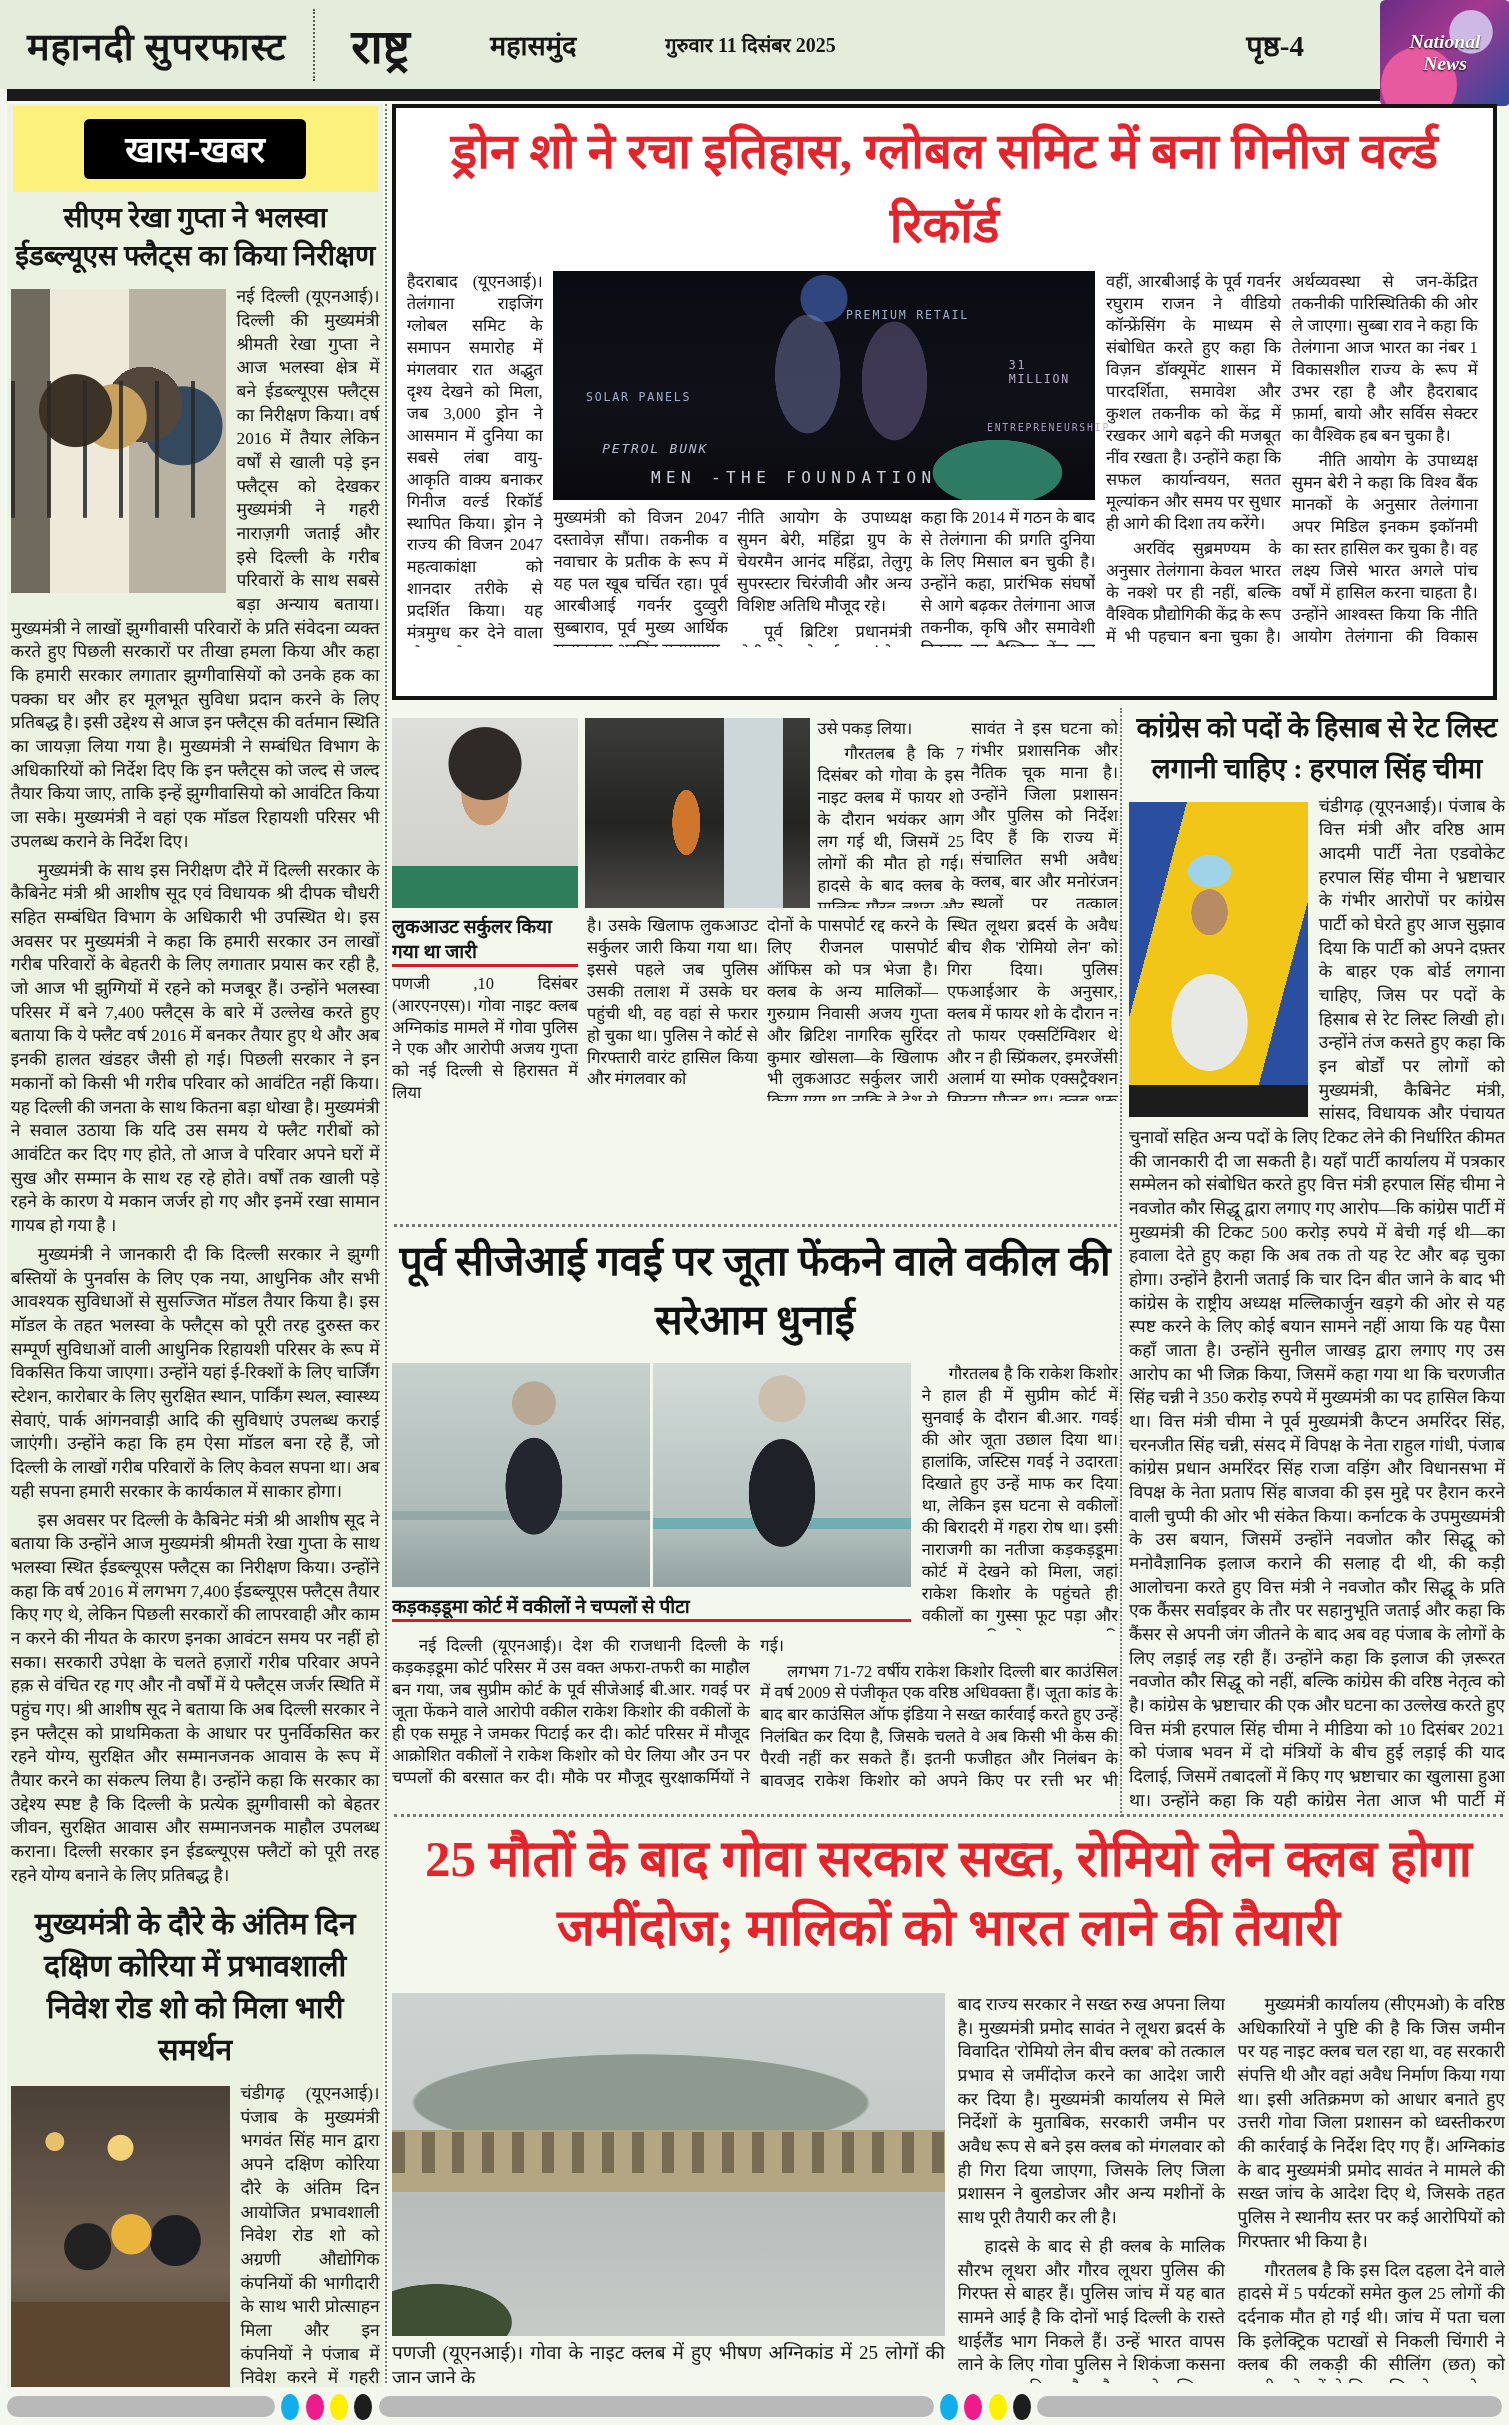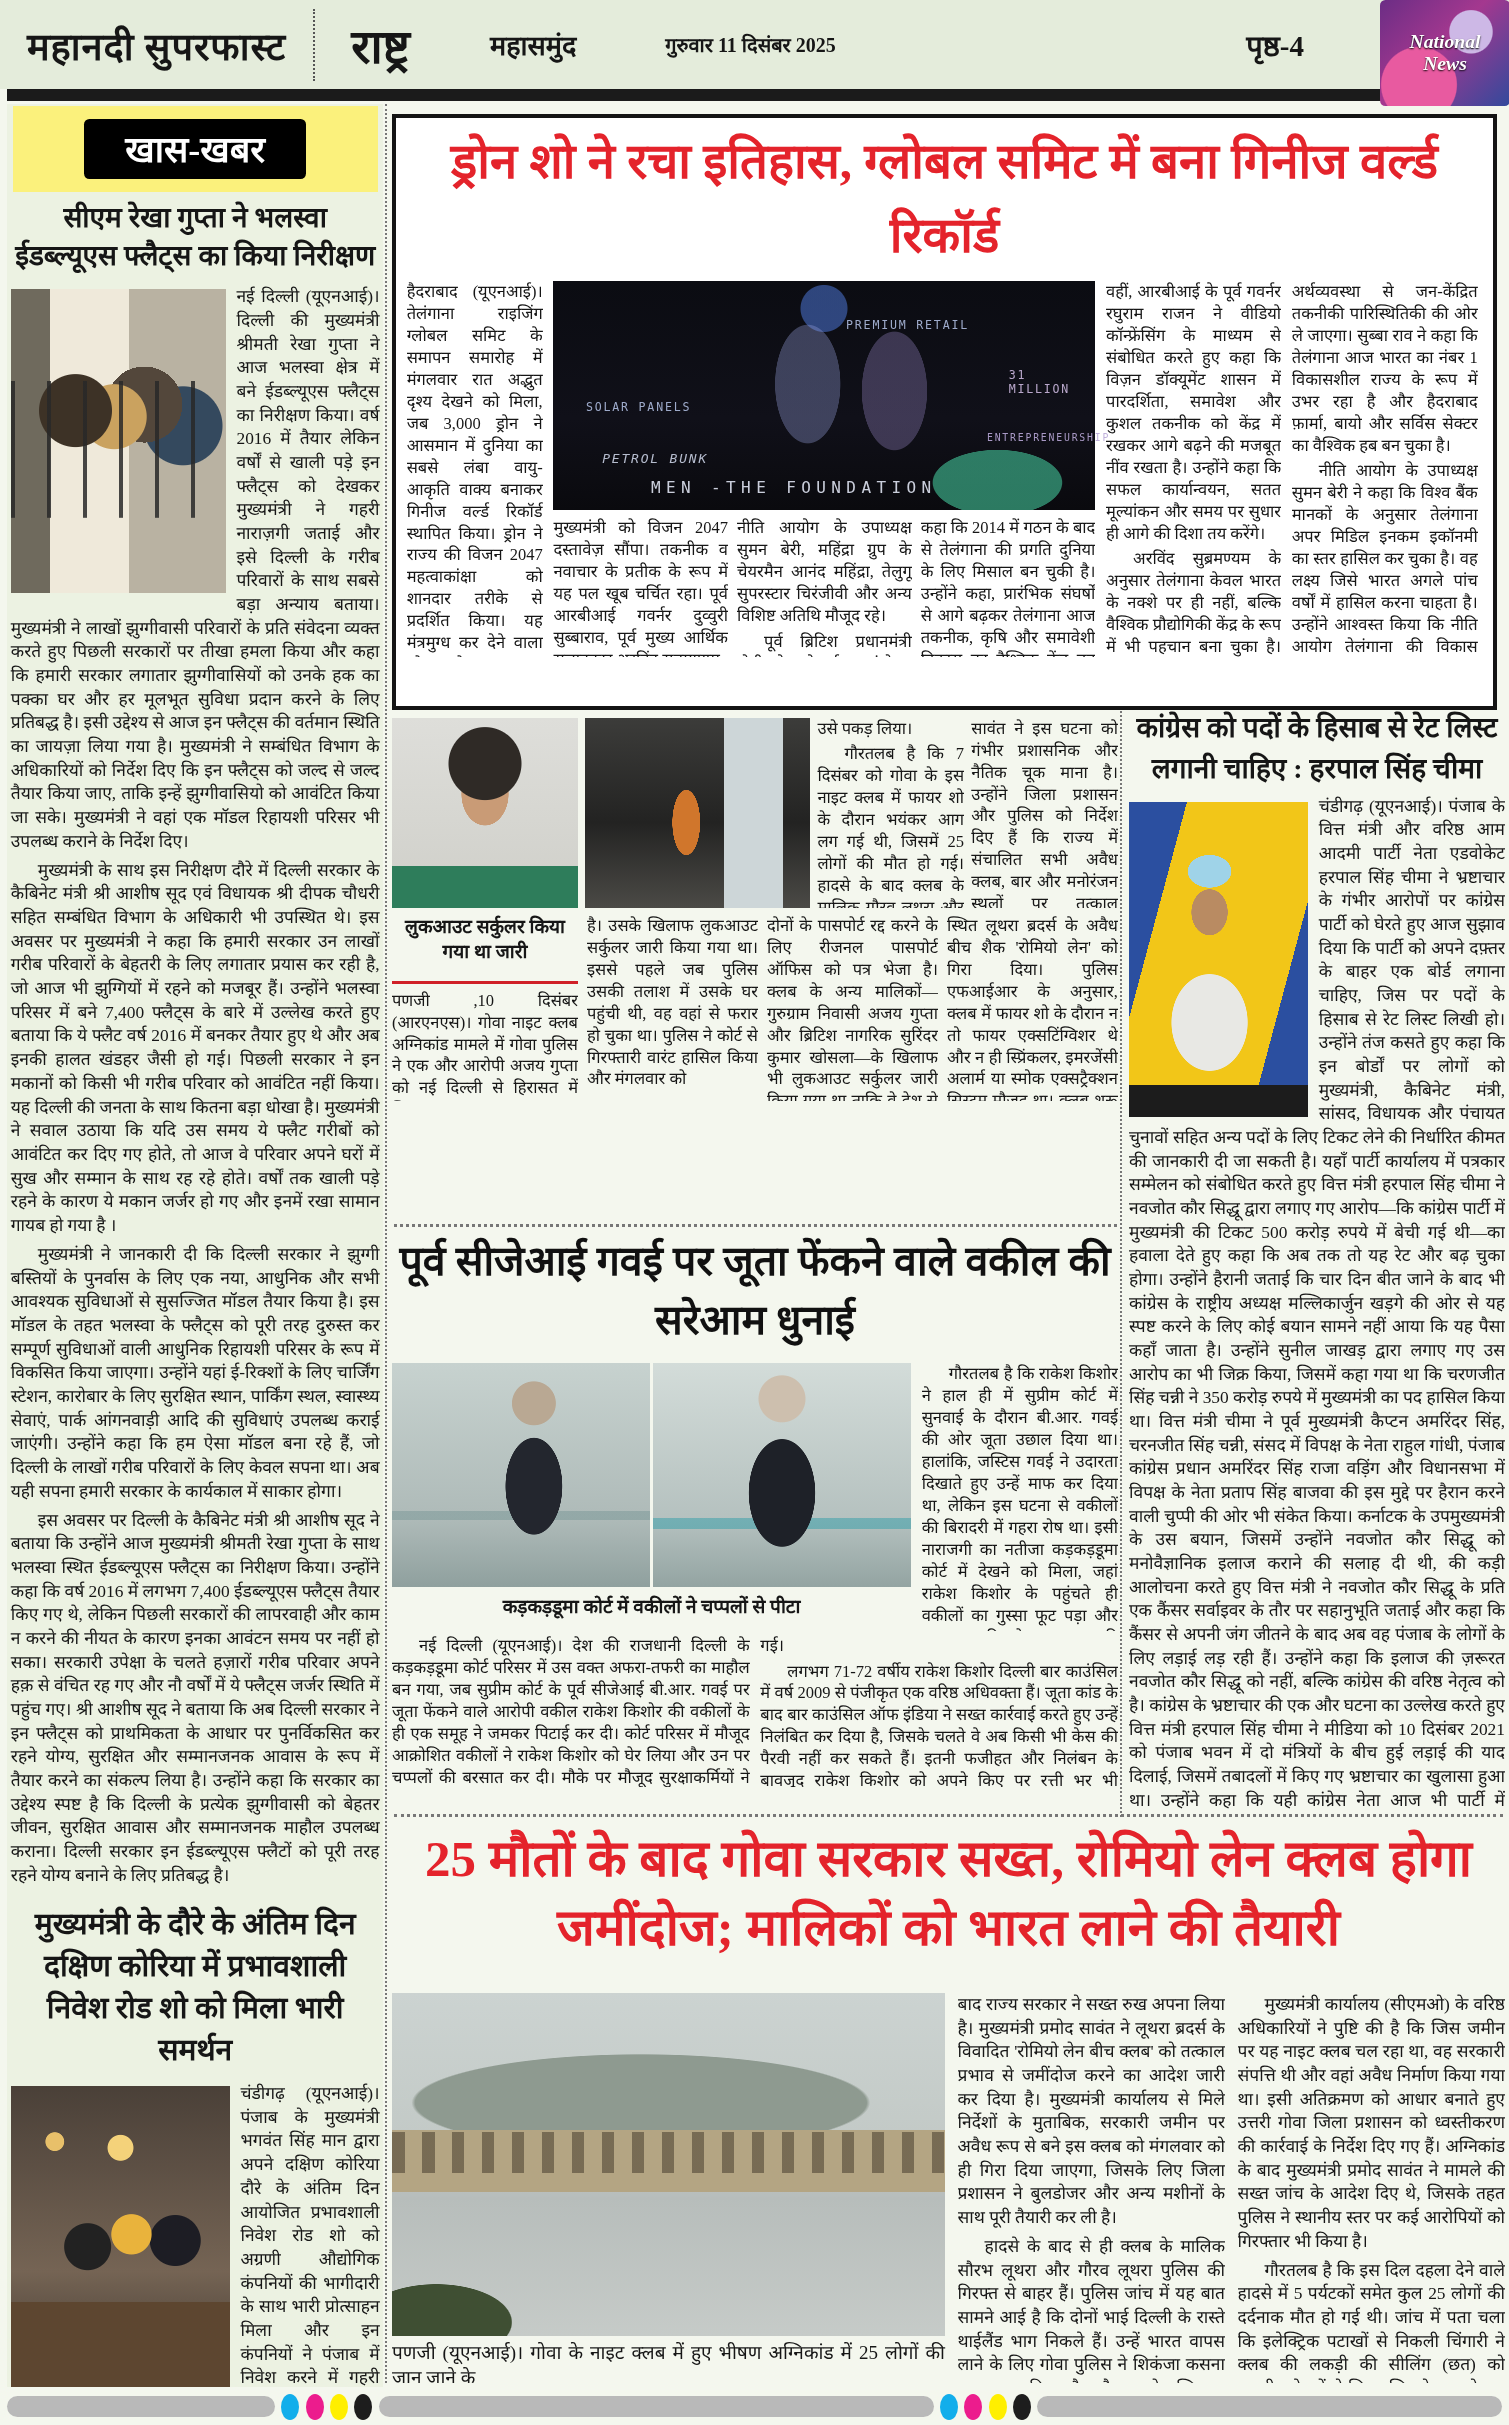--- a/index.html
+++ b/index.html
@@ -51,21 +51,21 @@
   .s2-photo{float:left;width:219px;height:309px;margin:3.6px 10.7px 5.4px 0;
     background:
       linear-gradient(0deg, #5d4630 0 30%, rgba(0,0,0,0) 30%),
       radial-gradient(circle at 50% 20%, #f4d27a 0 12.5px, rgba(0,0,0,0) 13.4px),
       radial-gradient(circle at 20% 18%, #e8c06a 0 9px, rgba(0,0,0,0) 9.8px),
       radial-gradient(circle at 55% 48%, #e9b33c 0 19.7px, rgba(0,0,0,0) 20.6px),
       radial-gradient(circle at 35% 52%, #222 0 23px, rgba(0,0,0,0) 24px),
       radial-gradient(circle at 75% 50%, #1d1d24 0 25px, rgba(0,0,0,0) 26px),
       linear-gradient(180deg,#4a4038 0%, #756454 60%, #3a322b 100%);}
   
-  .main-box{left:392px;top:114px;width:1105px;height:596px;border:4.5px solid #141414;background:#fff;
+  .main-box{left:392px;top:104px;width:1105px;height:596px;border:4.5px solid #141414;background:#fff;
     box-sizing:border-box;padding:7.2px 10.7px;overflow:hidden;}
   .drone-head{color:#e4232b;font-size:49px;font-weight:bold;text-align:center;line-height:1.5;padding:0 21.5px;}
   .drone-row{display:flex;gap:10.7px;margin-top:9px;height:376px;overflow:hidden;}
   .drone-col1{width:136px;overflow:hidden;}
   .drone-mid{width:542px;display:flex;flex-direction:column;}
   .drone-photo{width:542px;height:229px;position:relative;flex:none;
     background:
       radial-gradient(ellipse 107px 54px at 82% 88%, rgba(72,214,166,.55) 0 60%, rgba(0,0,0,0) 61%),
       radial-gradient(ellipse 54px 98px at 47% 45%, rgba(150,160,220,.35) 0 60%, rgba(0,0,0,0) 61%),
       radial-gradient(ellipse 54px 98px at 63% 48%, rgba(170,150,220,.3) 0 60%, rgba(0,0,0,0) 61%),
@@ -95,22 +95,22 @@
       radial-gradient(ellipse 39px 52px at 50% 40%, #c99b76 0 60%, rgba(0,0,0,0) 61%),
       linear-gradient(180deg,#dededa 0%, #cfcfc9 100%);}
   .firephoto{width:225px;height:190px;flex:none;
     background:
       radial-gradient(ellipse 23px 54px at 45% 55%, #d0762c 0 60%, rgba(0,0,0,0) 61%),
       linear-gradient(90deg, rgba(0,0,0,0) 0 62%, #cdd6d8 62% 88%, rgba(0,0,0,0) 88%),
       linear-gradient(180deg,#3c3c3a 0%, #232322 55%, #4b4a46 100%);}
   .goa-side{flex:1;overflow:hidden;}
   .goa-row2{display:flex;gap:9px;margin-top:7.2px;height:186px;overflow:hidden;}
   .goa-capblock{width:186px;flex:none;overflow:hidden;}
-  .photo-caption{font-size:19px;font-weight:bold;text-align:center;line-height:1.3;
-    border-bottom:3.6px solid #d02027;padding-bottom:17px;margin-bottom:5.4px;}
+  .photo-caption{font-size:19px;font-weight:bold;line-height:1.3;
+    border-bottom:3.6px solid #d02027;padding-bottom:0;margin-bottom:5.4px;}
   .goa-c{flex:1;overflow:hidden;}
   
   .law-block{left:392px;top:1232px;width:726px;}
   .law-head{font-size:41px;font-weight:bold;text-align:center;line-height:1.45;color:#111;}
   .law-row1{display:flex;gap:10.7px;margin-top:12.5px;height:268px;overflow:hidden;}
   .law-photos{width:519px;flex:none;}
   .law-imgs{display:flex;gap:3.6px;height:224px;}
   .courtphoto{flex:1;
     background:
       radial-gradient(circle at 55% 18%, #b9a893 0 21.5px, rgba(0,0,0,0) 22.4px),

